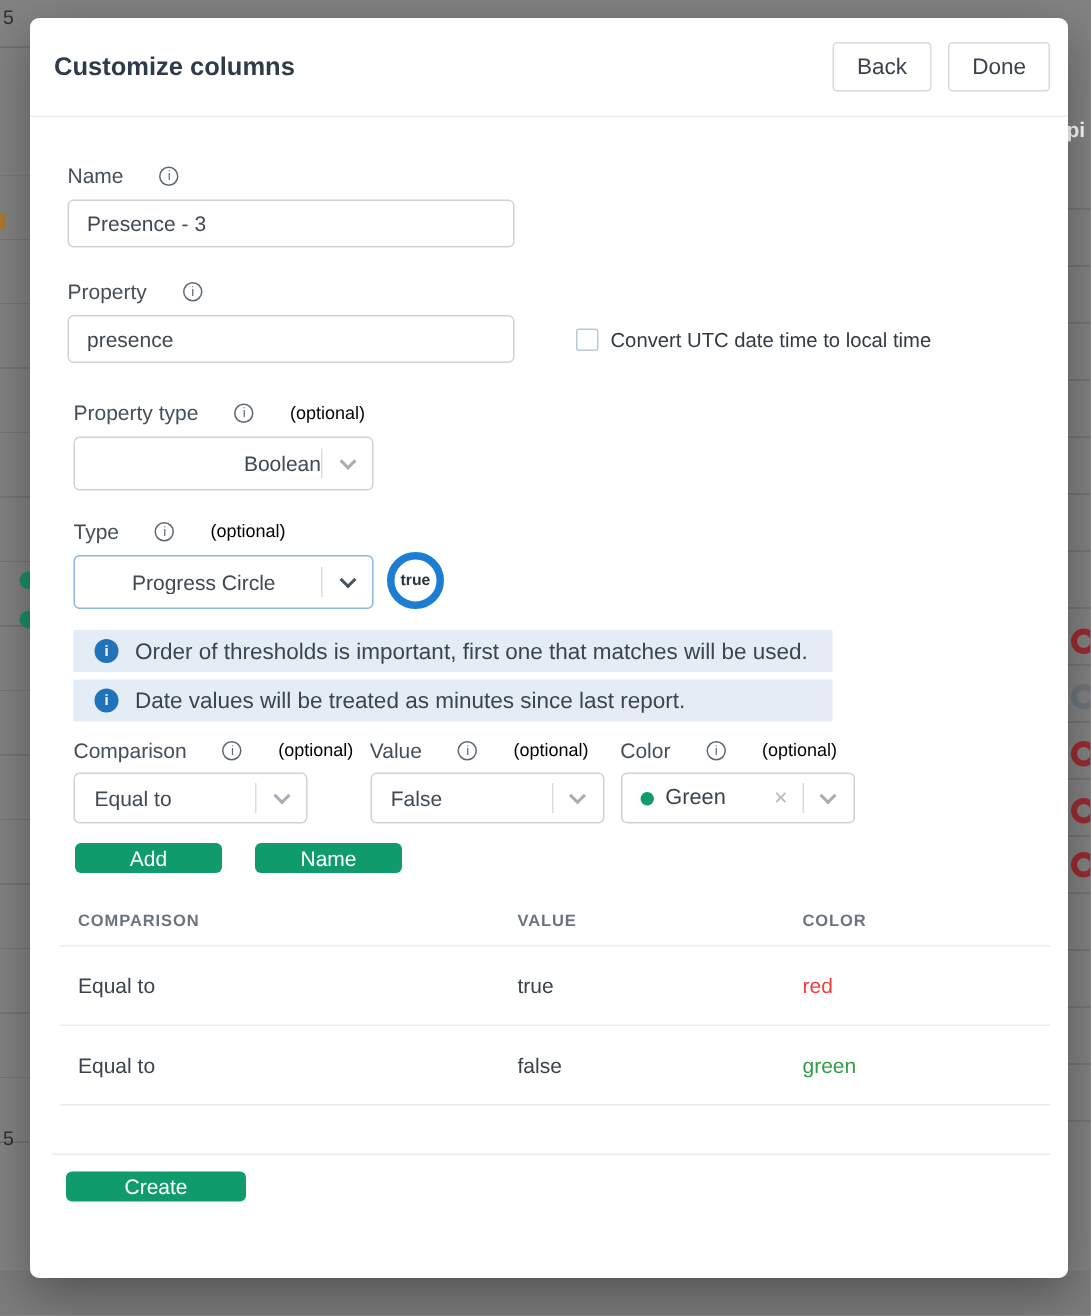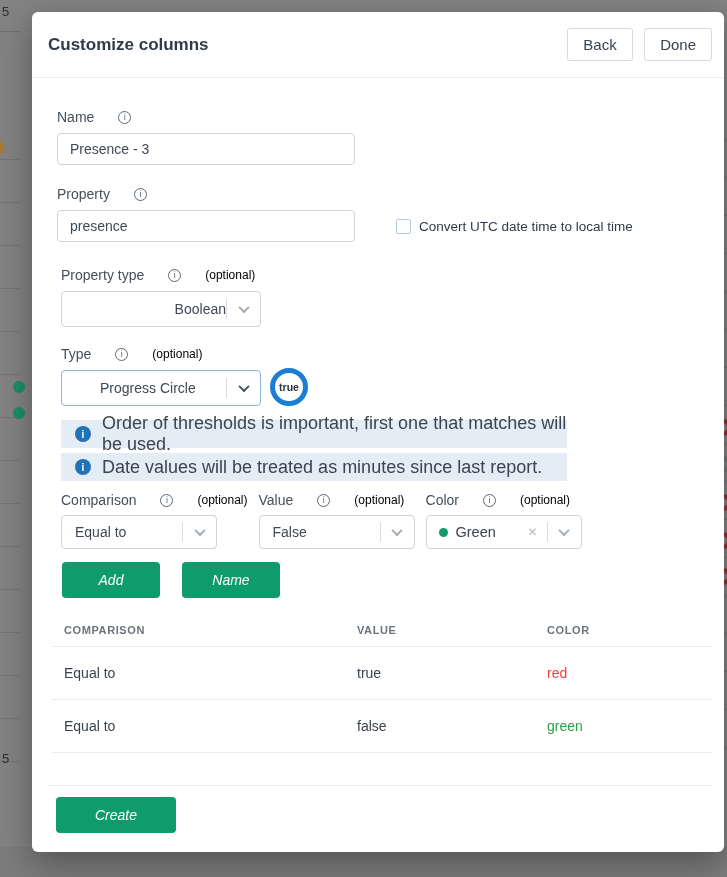--- a/index.html
+++ b/index.html
@@ -22,21 +22,21 @@
   .bg-tick { position:absolute; left:0; top:142px; width:4px; height:11px; background:#a97b2f; z-index:2; }
   .bg-dot { position:absolute; width:12px; height:12px; border-radius:50%; background:#1d8f66; z-index:5; }
   .bg-dot-1 { left:13px; top:381px; }
   .bg-dot-2 { left:13px; top:407px; }
   .bg-ring { position:absolute; width:17px; height:17px; border-radius:50%; border:4px solid #9c2b31; z-index:5; }
   .bg-ring.gray { border-color:#70767c; }
   .bg-bottom-band { position:absolute; left:0; top:847px; width:727px; height:30px; background:rgba(0,0,0,0.05); z-index:1; }
 
   
   .modal {
-    position:absolute; left:32px; top:12px; width:692px; height:840px;
+    position:absolute; left:20px; top:12px; width:692px; height:840px;
     background:#ffffff; border-radius:6px; z-index:10; overflow:hidden;
     box-shadow:0 10px 34px rgba(0,0,0,0.35);
   }
   .modal-header {
     display:flex; align-items:center; justify-content:space-between;
     height:66px; padding:0 12px 0 16px; border-bottom:1px solid #ebedf0;
   }
   .modal-title { margin:0; font-size:17px; font-weight:bold; color:#2f3a4a; }
   .hdr-btn {
     background:#fff; border:1px solid #d6dade; border-radius:3px;
@@ -84,39 +84,39 @@
   .type-row { display:flex; align-items:center; }
   .progress-circle {
     width:38px; height:38px; border-radius:50%; border:5px solid #1b7ed3; background:#fff;
     display:flex; align-items:center; justify-content:center; margin-left:9px; margin-top:5px;
   }
   .progress-circle span { font-size:10.5px; font-weight:bold; color:#2b3540; }
 
   .banners { margin-top:14px; }
   .banner {
     width:506px; background:#e4edf5; display:flex; align-items:center; gap:11px;
-    padding-left:14px; height:28px; margin-bottom:5px; font-size:18px; color:#3a4551;
+    padding-left:14px; height:28px; margin-bottom:5px; font-size:15px; color:#3a4551;
   }
   .banner-icon {
     width:16px; height:16px; border-radius:50%; background:#2173b9; color:#fff;
     font-size:10px; font-weight:bold; display:flex; align-items:center; justify-content:center; flex:0 0 16px;
   }
   .banner-icon::after { content:"i"; }
 
   .threshold-row { display:flex; gap:11px; margin-top:10px; }
   .th-col .select { width:156px; height:34px; margin-top:6px; }
   .color-dot { width:9px; height:9px; border-radius:50%; background:#0f9b6c; margin:0 8px 0 12px; flex:0 0 9px; }
   .color-select .select-value { padding-left:0; font-size:14.5px; color:#39424e; }
   .clear-icon { color:#b6bcc3; font-size:12px; padding:0 9px 0 2px; cursor:pointer; }
   .clear-icon::after { content:"\2715"; }
 
   .btn-row { display:flex; margin-top:13px; }
   .btn-green {
-    background:#0f9b6c; color:#fff; border:none; border-radius:4px; height:36px;
-    font-size:14px; font-family:inherit; cursor:pointer;font-style:italic;
+    background:#0f9b6c; color:#fff; border:none; border-radius:4px; height:20px;
+    font-size:14px; font-family:inherit; cursor:pointer;
   }
   .add-btn { width:98px; margin-left:5px; }
   .reset-btn { width:98px; margin-left:22px; }
 
   .rules-table { margin:16px 0 0 -5px; width:660px; }
   .t-head { display:flex; padding:10px 0 10px 12px; }
   .t-head span { font-size:11px; font-weight:bold; letter-spacing:0.6px; color:#6b747e; }
   .c1 { flex:0 0 293px; } .c2 { flex:0 0 190px; } .c3 { flex:1 1 auto; }
   .t-div { height:1px; background:#e9ecef; }
   .t-row { display:flex; align-items:center; height:52px; padding-left:12px; font-size:14px; color:#39424e; }

